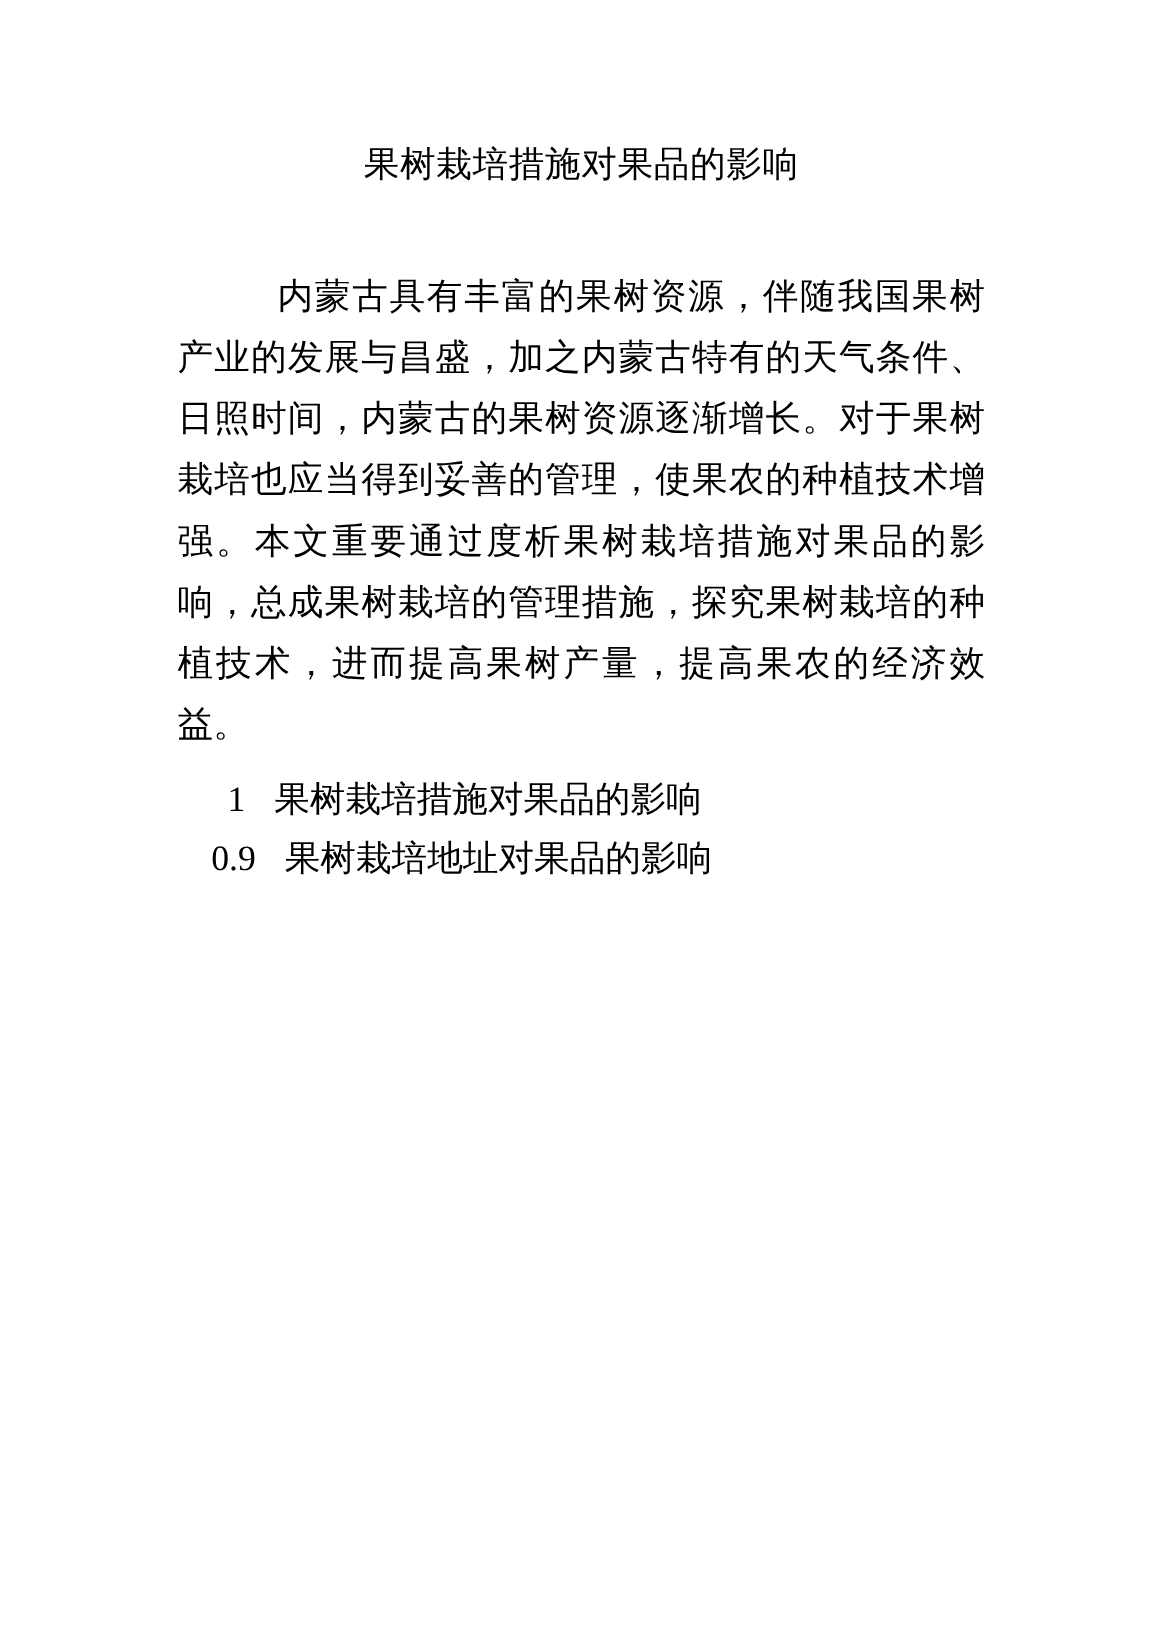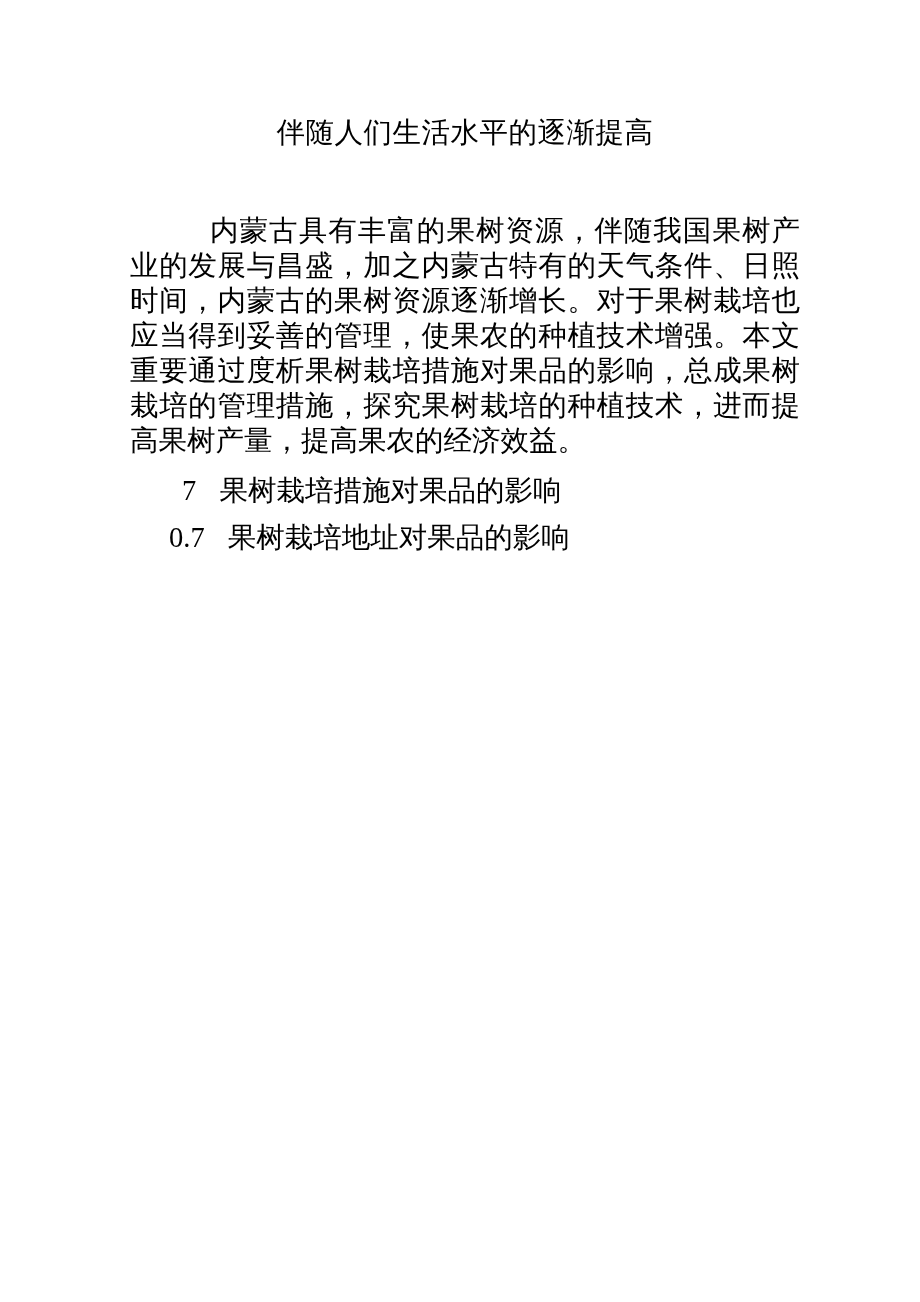--- a/index.html
+++ b/index.html
@@ -21,42 +21,42 @@
   }
   .doc-title {
     margin: 0 0 56px 0;
     font-size: 28.5px;
     font-weight: normal;
     line-height: 47.5px;
     text-align: center;
     letter-spacing: 0.5px;
   }
   .para {
-    margin: 0;
-    line-height: 35px;
+    margin: 12px;
+    line-height: 49px;
     text-align: justify;
     text-justify: inter-ideograph;
   }
   .para-intro { text-indent: 80px; }
   .para-body  { text-indent: 62px; margin-top: 47.5px; }
   .heading {
     margin: 0;
     line-height: 47.5px;
     font-weight: normal;
     font-size: 28.5px;
     word-spacing: 16px; 
   }
   .heading-l1 { text-indent: 52px; margin-top: 9px; }
   .heading-l2 { text-indent: 39px; }
 </style>
 </head>
 <body>
 
 <div class="page">
-  <h1 class="doc-title">伴随人们生活水平的逐渐提高</h1>
+  <h1 class="doc-title">果树栽培措施对果品的影响</h1>
 
   <p class="para para-intro">内蒙古具有丰富的果树资源，伴随我国果树产业的发展与昌盛，加之内蒙古特有的天气条件、日照时间，内蒙古的果树资源逐渐增长。对于果树栽培也应当得到妥善的管理，使果农的种植技术增强。本文重要通过度析果树栽培措施对果品的影响，总成果树栽培的管理措施，探究果树栽培的种植技术，进而提高果树产量，提高果农的经济效益。</p>
 
 
-  <div class="heading heading-l1">7 果树栽培措施对果品的影响</div>
+  <div class="heading heading-l1">1 果树栽培措施对果品的影响</div>
 
-  <div class="heading heading-l2">0.7 果树栽培地址对果品的影响</div>
+  <div class="heading heading-l2">0.9 果树栽培地址对果品的影响</div>
 </div>
 
 </body></html>

